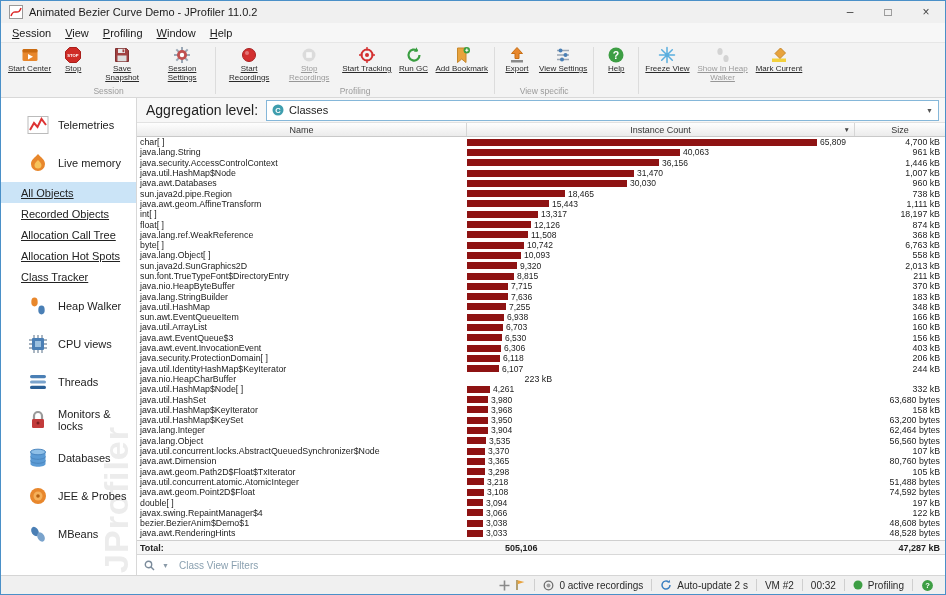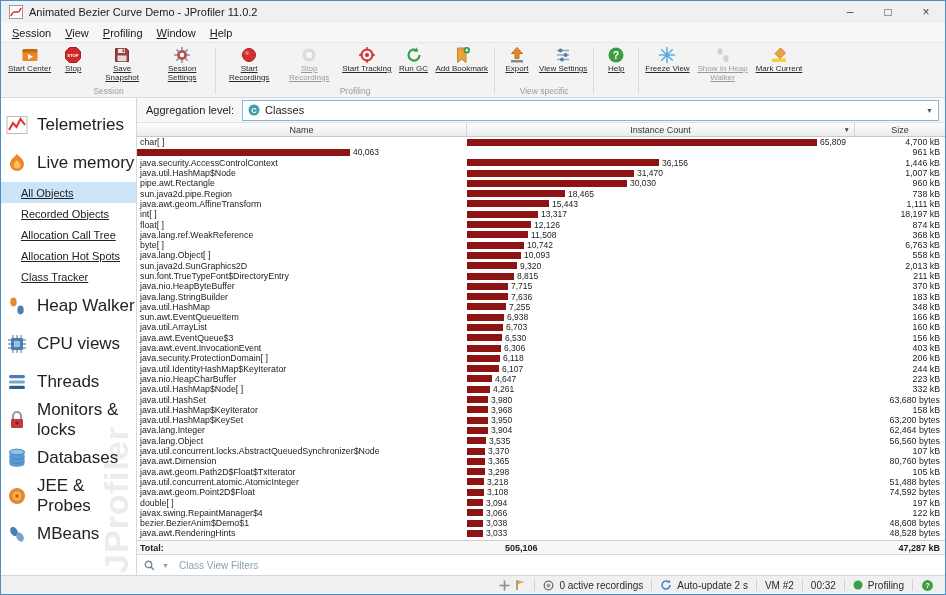--- a/index.html
+++ b/index.html
@@ -26,27 +26,27 @@
   .tbtn{display:flex;flex-direction:column;align-items:center;padding:1px 3px 0;min-width:32px;}
   .tbtn .icon{height:18px;}
   .tlabel{font-size:8px;line-height:8.5px;text-align:center;color:#2a2a2a;margin-top:1px;max-width:54px;text-decoration:underline;}
   .tgroup-label{font-size:8.5px;color:#9b9b9b;text-align:center;height:11px;line-height:11px;margin-top:auto;}
   .tsep{width:1px;background:#dcdcdc;margin:2px 3px 3px;}
   .disabled{opacity:.45;filter:grayscale(1);}
 
   
   .bodyrow{flex:1;display:flex;min-height:0;background:#fff;}
   .sidebar{width:136px;flex:0 0 auto;background:#fff;border-right:1px solid #d8d8d8;position:relative;padding-top:8px;box-sizing:border-box;overflow:hidden;}
-  .side-item{height:38px;display:flex;align-items:center;gap:9px;padding-left:5px;font-size:17px;position:relative;z-index:1;}
+  .side-item{height:38px;display:flex;align-items:center;gap:9px;padding-left:26px;font-size:11px;position:relative;z-index:1;}
   .side-sub{height:21px;display:flex;align-items:center;padding-left:20px;font-size:11px;position:relative;z-index:1;text-decoration:underline;}
   .watermark{position:absolute;bottom:2px;right:0;writing-mode:vertical-rl;transform:rotate(180deg);font-size:34px;font-weight:bold;color:#ececec;letter-spacing:1px;z-index:0;pointer-events:none;}
 
   .main{flex:1;display:flex;flex-direction:column;min-width:0;background:#fff;}
   .aggbar{height:24px;flex:0 0 auto;display:flex;align-items:center;gap:8px;background:#f7f7f7;border-bottom:1px solid #e2e2e2;padding:0 6px 0 9px;}
-  .agg-label{font-size:11px;}
+  .agg-label{font-size:14px;}
   .agg-select{flex:1;height:19px;background:#fff;border:1px solid #85b7d9;display:flex;align-items:center;gap:5px;padding:0 5px;font-size:11px;}
   .agg-chevron{margin-left:auto;font-size:7px;color:#555;}
 
   .thead{height:13px;flex:0 0 auto;display:flex;background:linear-gradient(#fefefe,#ebebeb);border-bottom:1px solid #c9c9c9;font-size:9px;color:#333;}
   .th{display:flex;align-items:center;justify-content:center;border-right:1px solid #d6d6d6;position:relative;box-sizing:border-box;}
   .th-name{width:330px;}
   .th-count{flex:1;}
   .th-size{width:90px;border-right:none;}
   .sort-arrow{position:absolute;right:4px;font-size:6.5px;color:#444;}
 
@@ -414,20 +414,21 @@
       <div class="tbody">
           <div class="trow">
             <span class="c-name">char[ ]</span>
             <span class="c-count">
               <span class="bar" style="width:350px;background:#8e1313"></span>
               <span class="cnt">65,809</span>
             </span>
             <span class="c-size">4,700 kB</span>
           </div>
           <div class="trow">
+            <span class="c-name">java.lang.String</span>
             <span class="c-count">
               <span class="bar" style="width:213px;background:#8e1313"></span>
               <span class="cnt">40,063</span>
             </span>
             <span class="c-size">961 kB</span>
           </div>
           <div class="trow">
             <span class="c-name">java.security.AccessControlContext</span>
             <span class="c-count">
               <span class="bar" style="width:192px;background:#8e1313"></span>
@@ -437,21 +438,21 @@
           </div>
           <div class="trow">
             <span class="c-name">java.util.HashMap$Node</span>
             <span class="c-count">
               <span class="bar" style="width:167px;background:#8e1313"></span>
               <span class="cnt">31,470</span>
             </span>
             <span class="c-size">1,007 kB</span>
           </div>
           <div class="trow">
-            <span class="c-name">pipe.awt.Rectangle</span>
+            <span class="c-name">java.awt.Databases</span>
             <span class="c-count">
               <span class="bar" style="width:160px;background:#8e1313"></span>
               <span class="cnt">30,030</span>
             </span>
             <span class="c-size">960 kB</span>
           </div>
           <div class="trow">
             <span class="c-name">sun.java2d.pipe.Region</span>
             <span class="c-count">
               <span class="bar" style="width:98px;background:#8e1313"></span>
@@ -590,24 +591,20 @@
           <div class="trow">
             <span class="c-name">java.util.IdentityHashMap$KeyIterator</span>
             <span class="c-count">
               <span class="bar" style="width:32px;background:#8e1313"></span>
               <span class="cnt">6,107</span>
             </span>
             <span class="c-size">244 kB</span>
           </div>
           <div class="trow">
             <span class="c-name">java.nio.HeapCharBuffer</span>
-            <span class="c-count">
-              <span class="bar" style="width:25px;background:#8e1313"></span>
-              <span class="cnt">4,647</span>
-            </span>
             <span class="c-size">223 kB</span>
           </div>
           <div class="trow">
             <span class="c-name">java.util.HashMap$Node[ ]</span>
             <span class="c-count">
               <span class="bar" style="width:23px;background:#8e1313"></span>
               <span class="cnt">4,261</span>
             </span>
             <span class="c-size">332 kB</span>
           </div>

